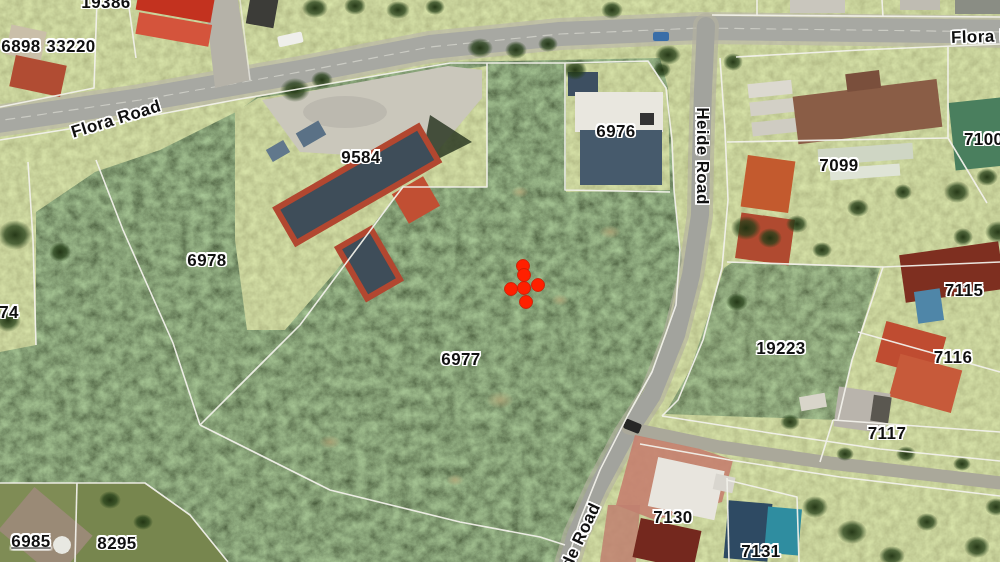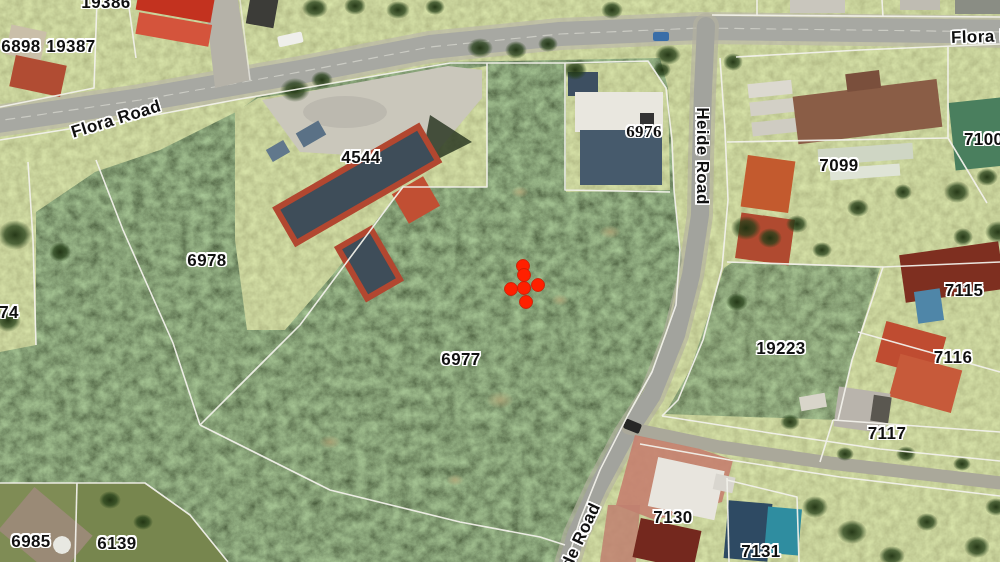--- a/index.html
+++ b/index.html
@@ -238,34 +238,34 @@
         <circle cx="511" cy="289" r="6.5" fill="#ff2000"></circle>
         <circle cx="524" cy="288" r="6.5" fill="#ff2000"></circle>
         <circle cx="538" cy="285" r="6.5" fill="#ff2000"></circle>
         <circle cx="526" cy="302" r="6.5" fill="#ff2000"></circle>
       </g>
 </svg>
 
 <div id="labels">
       <div class="lbl parcel" style="left: 106px; top: 2px; transform: translate(-50%, -50%);">19386</div>
       <div class="lbl parcel" style="left: 21px; top: 46px; transform: translate(-50%, -50%);">6898</div>
-      <div class="lbl parcel" style="left: 71px; top: 46px; transform: translate(-50%, -50%);">19387</div>
+      <div class="lbl parcel" style="left: 71px; top: 46px; transform: translate(-50%, -50%);">33220</div>
       <div class="lbl road" style="left: 116px; top: 119px; transform: translate(-50%, -50%) rotate(-17deg);">Flora Road</div>
       <div class="lbl road" style="left: 951px; top: 36px; transform: translate(0px, -50%) rotate(-2deg);">Flora Road</div>
-      <div class="lbl parcel" style="left: 361px; top: 157px; transform: translate(-50%, -50%);">4544</div>
-      <div class="lbl parcel" style="left: 644px; top: 131px; transform: translate(-50%, -50%); font-family: Liberation Serif, serif;">6976</div>
+      <div class="lbl parcel" style="left: 361px; top: 157px; transform: translate(-50%, -50%);">9584</div>
+      <div class="lbl parcel" style="left: 616px; top: 131px; transform: translate(-50%, -50%);">6976</div>
       <div class="lbl road" style="left: 702px; top: 156px; transform: translate(-50%, -50%) rotate(90deg);">Heide Road</div>
       <div class="lbl parcel" style="left: 207px; top: 260px; transform: translate(-50%, -50%);">6978</div>
       <div class="lbl parcel" style="left: 9px; top: 277px; transform: translate(-50%, -50%); margin-top: 35px;">74</div>
       <div class="lbl parcel" style="left: 461px; top: 359px; transform: translate(-50%, -50%);">6977</div>
       <div class="lbl parcel" style="left: 781px; top: 348px; transform: translate(-50%, -50%); text-align: right;">19223</div>
       <div class="lbl parcel" style="left: 839px; top: 165px; transform: translate(-50%, -50%);">7099</div>
       <div class="lbl parcel" style="left: 964px; top: 139px; transform: translate(0px, -50%);">7100</div>
       <div class="lbl parcel" style="left: 964px; top: 290px; transform: translate(-50%, -50%);">7115</div>
       <div class="lbl parcel" style="left: 913px; top: 357px; transform: translate(-50%, -50%); margin-left: 40px;">7116</div>
       <div class="lbl parcel" style="left: 887px; top: 433px; transform: translate(-50%, -50%);">7117</div>
       <div class="lbl parcel" style="left: 673px; top: 517px; transform: translate(-50%, -50%);">7130</div>
       <div class="lbl parcel" style="left: 761px; top: 551px; transform: translate(-50%, -50%);">7131</div>
-      <div class="lbl parcel" style="left: 31px; top: 541px; transform: translate(-50%, -50%);">6985</div>
-      <div class="lbl parcel" style="left: 117px; top: 543px; transform: translate(-50%, -50%);">6139</div>
+      <div class="lbl parcel" style="left: 31px; top: 541px; transform: translate(-50%, -50%); text-decoration: underline;">6985</div>
+      <div class="lbl parcel" style="left: 117px; top: 543px; transform: translate(-50%, -50%);">8295</div>
       <div class="lbl road" style="left: 575px; top: 548px; transform: translate(-50%, -50%) rotate(-65deg);">Heide Road</div>
     </div>
 </div>
 
 </body></html>

